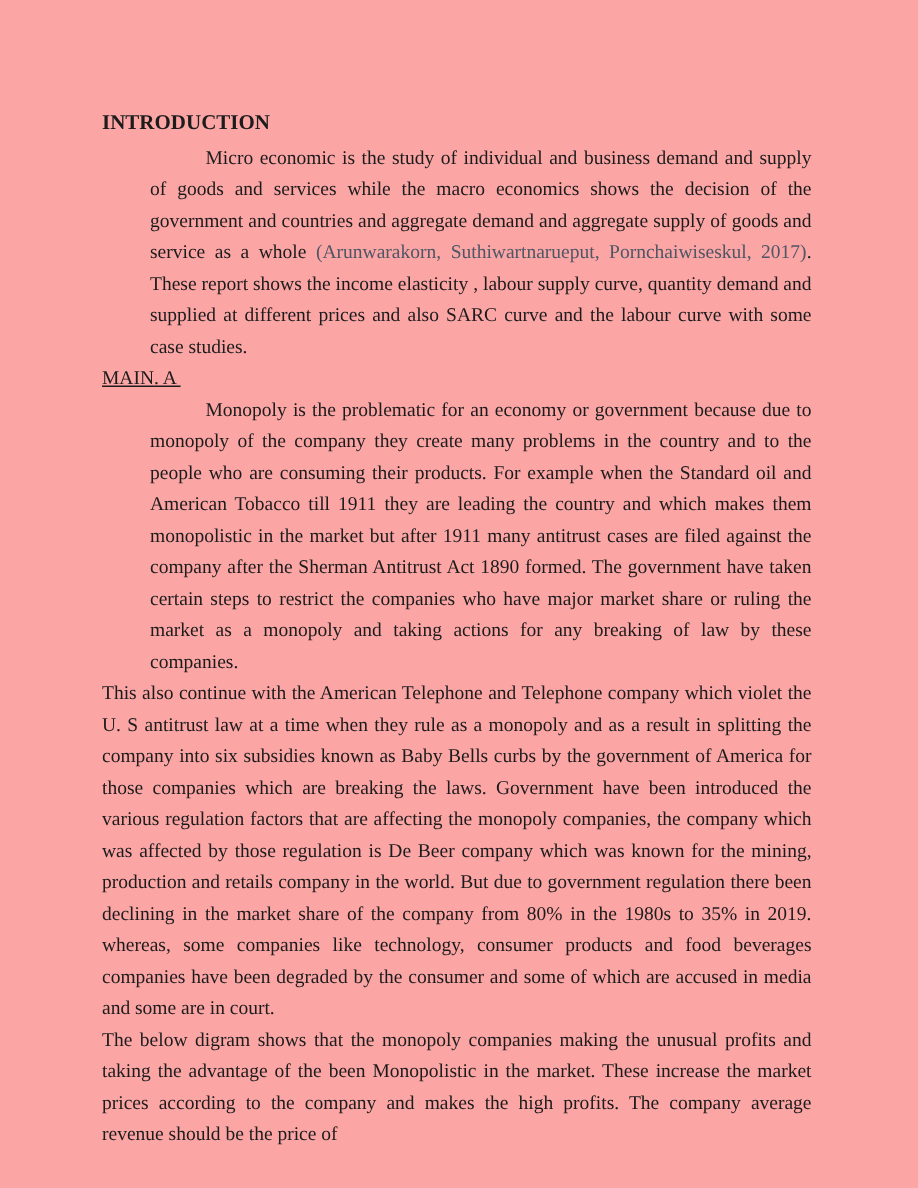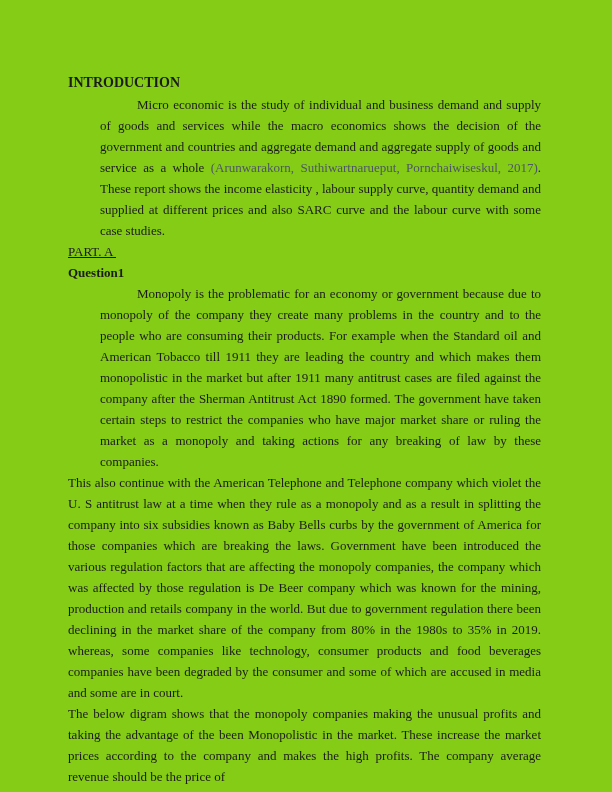--- a/index.html
+++ b/index.html
@@ -4,21 +4,21 @@
 <style>
   html, body {
     margin: 0;
     padding: 0;
     background: #ffffff;
   }
   .page {
     position: relative;
     width: 612px;
     height: 792px;
-    background: #84cc16;
+    background: #fca5a5;
     overflow: hidden;
     font-family: "Liberation Serif", "DejaVu Serif", serif;
     color: #1c1c1c;
   }
   .content {
     position: absolute;
     left: 68px;
     top: 71px;
     width: 473px;
     font-size: 13px;
@@ -60,23 +60,22 @@
 <body>
 
 <div class="page">
   <div class="content" style="color: rgb(28, 28, 28);">
 
     <h1 class="heading">INTRODUCTION</h1>
 
 
     <p class="para indent"><span>Micro economic is the study of individual and business demand and supply of goods and services while the macro economics shows the decision of the government and countries and aggregate demand and aggregate supply of goods and service as a whole </span><span class="citation" style="color: rgb(77, 87, 102);">(Arunwarakorn, Suthiwartnarueput, Pornchaiwiseskul, 2017)</span><span>. These report shows the  income elasticity , labour supply curve, quantity demand and supplied at different prices and also SARC curve and the labour curve with some case studies.</span></p>
 
-    <div class="part-heading"><span class="underlined">PART. A </span></div>
+    <div class="part-heading"><span class="underlined">MAIN. A </span></div>
 
-    <div class="question-heading">Question1</div>
 
     <p class="para indent">Monopoly is the problematic for an economy or government because due to monopoly of the company they create many problems in the country and to the people who are consuming their products. For example when the Standard oil and American Tobacco till 1911 they are leading the country and which makes them monopolistic in the market but after 1911 many antitrust cases are filed against the company after the Sherman Antitrust Act 1890 formed. The government have taken certain steps to restrict the companies who have major market share or ruling the market as a monopoly and taking actions for any breaking of law by these companies.</p>
 
     <p class="para">This also continue with the American Telephone and Telephone company which violet the U. S antitrust law at a time when they rule as a monopoly and as a result in splitting the company into six subsidies known as Baby Bells curbs by the government of America for those companies which are breaking the laws. Government have been introduced the various regulation factors that are affecting the monopoly companies, the company which was affected by those regulation is De Beer company which was known for the mining, production and retails company in the world. But due to government regulation there been declining in the market share of the company from 80% in the 1980s to 35% in 2019. whereas, some companies like technology, consumer products and food beverages companies have been degraded by the consumer and some of which are accused in media and some are in court.</p>
 
     <p class="para">The below digram shows that the monopoly companies making the unusual profits and taking the advantage of the been Monopolistic in the market. These increase the market prices according to the company and makes the high profits. The company average revenue should be the price of</p>
 
   </div>
 </div>
 

